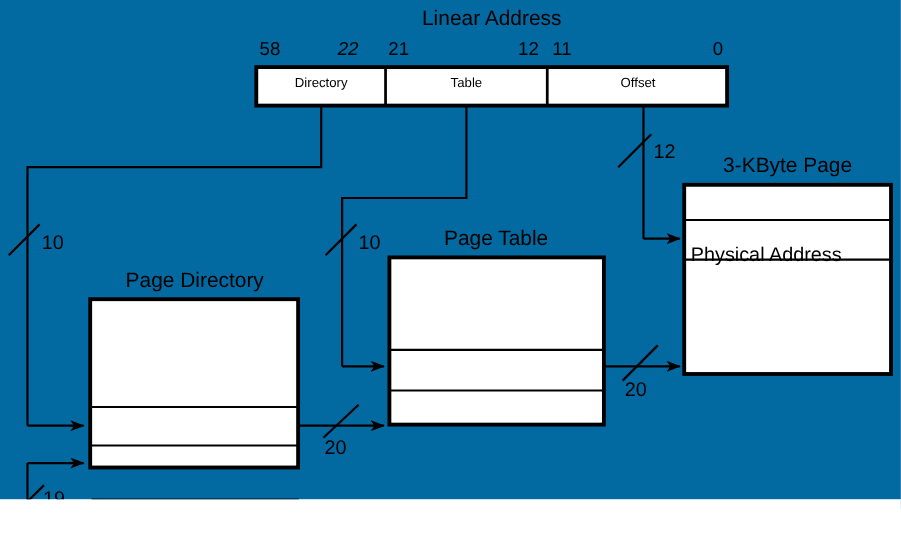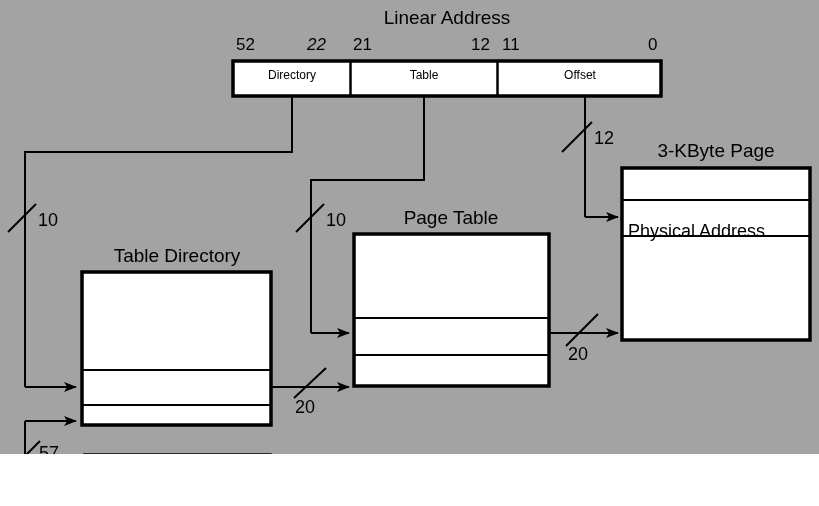--- a/index.html
+++ b/index.html
@@ -4,21 +4,21 @@
 <style>
   html, body {
     margin: 0;
     padding: 0;
     background: #ffffff;
   }
   #canvas {
     position: relative;
     width: 819px;
     height: 454px;
-    background: #a3a3a3;
+    background: #0369a1;
     font-family: "Liberation Sans", sans-serif;
     overflow: hidden;
   }
   svg.diagram {
     position: absolute;
     top: 0;
     left: 0;
     width: 819px;
     height: 506px;
   }
@@ -106,39 +106,39 @@
 
     <g>
       <rect x="622" y="168" width="188" height="172" fill="#ffffff" stroke="#000000" stroke-width="3.5"></rect>
       <line x1="622" y1="200" x2="810" y2="200" stroke="#000000" stroke-width="2"></line>
       <line x1="622" y1="236" x2="810" y2="236" stroke="#000000" stroke-width="2"></line>
     </g>
   </svg>
 
   <div class="lbl title-lbl center" style="left:447px; top:8px;">Linear Address</div>
 
-  <div class="lbl bit-lbl" style="left:236px; top:36px;">52</div>
+  <div class="lbl bit-lbl" style="left:236px; top:36px;">58</div>
   <div class="lbl bit-lbl" style="left:307px; top:36px;font-style:italic;">22</div>
   <div class="lbl bit-lbl" style="left:353px; top:36px;">21</div>
   <div class="lbl bit-lbl" style="left:471px; top:36px;">12</div>
   <div class="lbl bit-lbl" style="left:502px; top:36px;">11</div>
   <div class="lbl bit-lbl" style="left:648px; top:36px;">0</div>
 
   <div class="lbl field-lbl center" style="left:292px; top:69px;">Directory</div>
   <div class="lbl field-lbl center" style="left:424px; top:69px;">Table</div>
   <div class="lbl field-lbl center" style="left:580px; top:69px;">Offset</div>
 
   <div class="lbl width-lbl" style="left:38px; top:211px;">10</div>
   <div class="lbl width-lbl" style="left:326px; top:211px;">10</div>
   <div class="lbl width-lbl" style="left:594px; top:129px;">12</div>
   <div class="lbl width-lbl" style="left:295px; top:398px;">20</div>
   <div class="lbl width-lbl" style="left:568px; top:345px;">20</div>
-  <div class="lbl width-lbl" style="left:39px; top:444px;">57</div>
+  <div class="lbl width-lbl" style="left:39px; top:444px;">19</div>
 
-  <div class="lbl title-lbl center" style="left:177px; top:246px;">Table Directory</div>
+  <div class="lbl title-lbl center" style="left:177px; top:246px;">Page Directory</div>
 
   <div class="lbl title-lbl center" style="left:451px; top:208px;">Page Table</div>
   <div class="lbl box-lbl" style="left:364px; top:327px;"></div>
 
   <div class="lbl title-lbl center" style="left:716px; top:141px;">3-KByte Page</div>
   <div class="lbl box-lbl" style="left:628px; top:222px;">Physical Address</div>
 
   <div class="lbl box-lbl" style="left:110px; top:466px;">CR3</div>
 
 </div>

